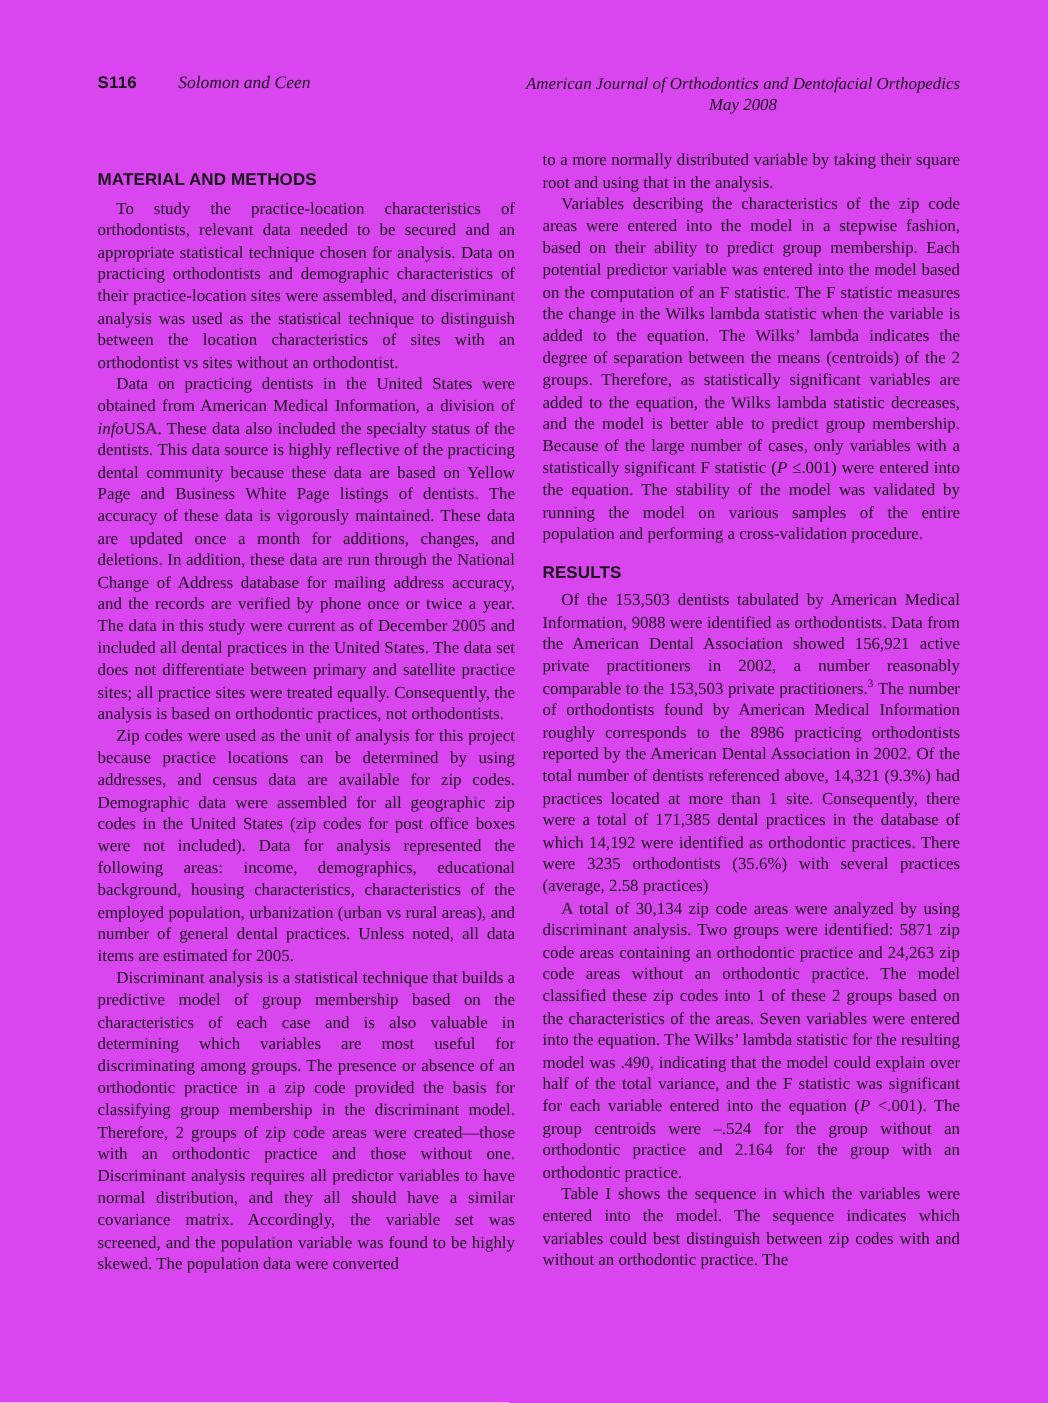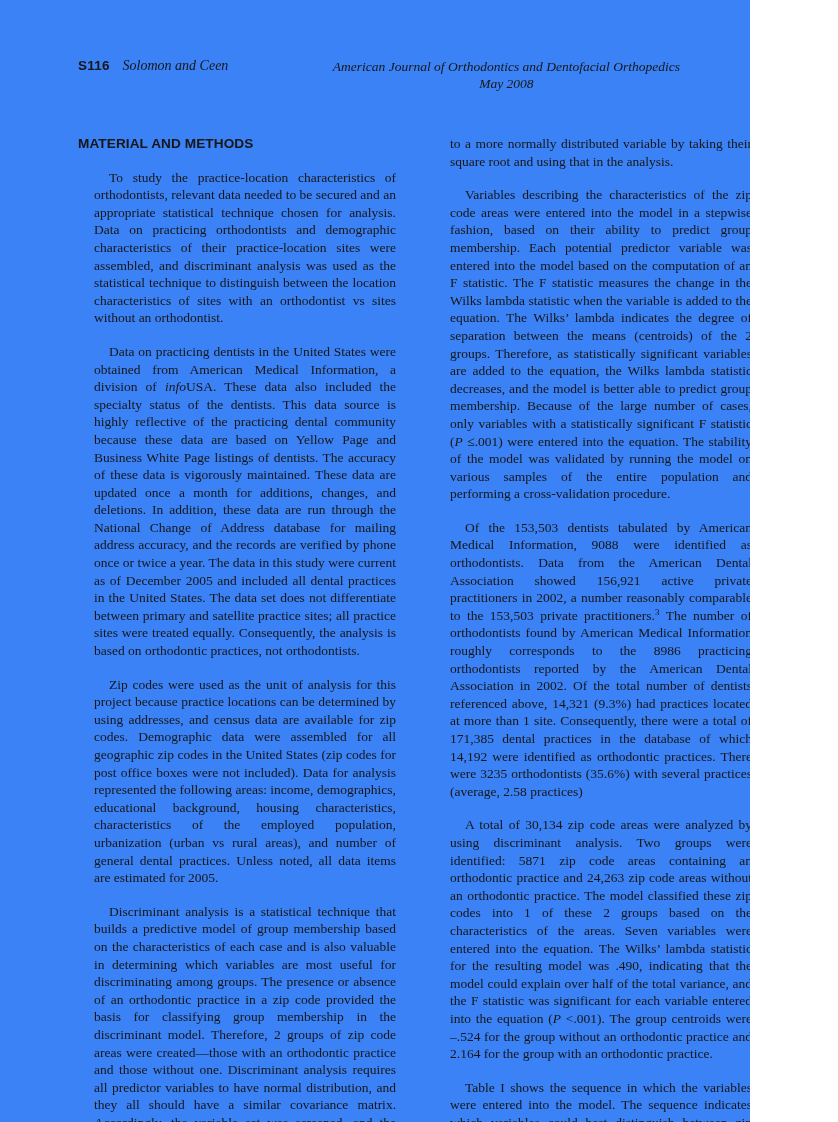--- a/index.html
+++ b/index.html
@@ -2,23 +2,23 @@
 <html><head>
 <meta charset="utf-8">
 <style>
   html, body {
     margin: 0;
     padding: 0;
     background: #ffffff;
   }
   .page {
     position: relative;
-    width: 750px;
+    width: 838px;
     height: 1122px;
-    background: #3b82f6;
+    background: #d946ef;
     color: #161616;
     font-family: "Liberation Serif", serif;
     overflow: hidden;
   }
   
   .page-header {
     position: absolute;
     left: 78px;
     right: 70px;
     top: 58px;
@@ -34,20 +34,21 @@
   }
   .page-num {
     font-family: "Liberation Sans", sans-serif;
     font-weight: bold;
     font-size: 13.5px;
     letter-spacing: 0.2px;
   }
   .authors {
     font-style: italic;
     font-size: 14px;
+    margin-left: 20px;
   }
   .header-right {
     text-align: center;
     font-style: italic;
     font-size: 13.5px;
     line-height: 17px;
   }
   
   .body-columns {
     position: absolute;
@@ -68,21 +69,21 @@
     font-weight: bold;
     font-size: 13.6px;
     letter-spacing: 0.1px;
     text-align: left;
     margin: 13px 0 5px 0;
   }
   .column > .section-heading:first-child {
     margin-top: 16px;
   }
   .para {
-    margin: 16px;
+    margin: 0;
     text-indent: 15px;
   }
   .para.noindent {
     text-indent: 0;
   }
   .para sup {
     font-size: 9px;
     line-height: 0;
   }
 </style>
@@ -106,19 +107,20 @@
     <div class="column" id="col-left">
         <h2 class="section-heading">MATERIAL AND METHODS</h2>
         <p class="para"><span>To study the practice-location characteristics of orthodontists, relevant data needed to be secured and an appropriate statistical technique chosen for analysis. Data on practicing orthodontists and demographic characteristics of their practice-location sites were assembled, and discriminant analysis was used as the statistical technique to distinguish between the location characteristics of sites with an orthodontist vs sites without an orthodontist.</span></p>
         <p class="para"><span>Data on practicing dentists in the United States were obtained from American Medical Information, a division of </span><i>info</i><span>USA. These data also included the specialty status of the dentists. This data source is highly reflective of the practicing dental community because these data are based on Yellow Page and Business White Page listings of dentists. The accuracy of these data is vigorously maintained. These data are updated once a month for additions, changes, and deletions. In addition, these data are run through the National Change of Address database for mailing address accuracy, and the records are verified by phone once or twice a year. The data in this study were current as of December 2005 and included all dental practices in the United States. The data set does not differentiate between primary and satellite practice sites; all practice sites were treated equally. Consequently, the analysis is based on orthodontic practices, not orthodontists.</span></p>
         <p class="para"><span>Zip codes were used as the unit of analysis for this project because practice locations can be determined by using addresses, and census data are available for zip codes. Demographic data were assembled for all geographic zip codes in the United States (zip codes for post office boxes were not included). Data for analysis represented the following areas: income, demographics, educational background, housing characteristics, characteristics of the employed population, urbanization (urban vs rural areas), and number of general dental practices. Unless noted, all data items are estimated for 2005.</span></p>
         <p class="para"><span>Discriminant analysis is a statistical technique that builds a predictive model of group membership based on the characteristics of each case and is also valuable in determining which variables are most useful for discriminating among groups. The presence or absence of an orthodontic practice in a zip code provided the basis for classifying group membership in the discriminant model. Therefore, 2 groups of zip code areas were created—those with an orthodontic practice and those without one. Discriminant analysis requires all predictor variables to have normal distribution, and they all should have a similar covariance matrix. Accordingly, the variable set was screened, and the population variable was found to be highly skewed. The population data were converted</span></p>
       </div>
     <div class="column" id="col-right">
         <p class="para noindent"><span>to a more normally distributed variable by taking their square root and using that in the analysis.</span></p>
         <p class="para"><span>Variables describing the characteristics of the zip code areas were entered into the model in a stepwise fashion, based on their ability to predict group membership. Each potential predictor variable was entered into the model based on the computation of an F statistic. The F statistic measures the change in the Wilks lambda statistic when the variable is added to the equation. The Wilks’ lambda indicates the degree of separation between the means (centroids) of the 2 groups. Therefore, as statistically significant variables are added to the equation, the Wilks lambda statistic decreases, and the model is better able to predict group membership. Because of the large number of cases, only variables with a statistically significant F statistic (</span><i>P</i><span> ≤.001) were entered into the equation. The stability of the model was validated by running the model on various samples of the entire population and performing a cross-validation procedure.</span></p>
+        <h2 class="section-heading">RESULTS</h2>
         <p class="para"><span>Of the 153,503 dentists tabulated by American Medical Information, 9088 were identified as orthodontists. Data from the American Dental Association showed 156,921 active private practitioners in 2002, a number reasonably comparable to the 153,503 private practitioners.</span><sup>3</sup><span> The number of orthodontists found by American Medical Information roughly corresponds to the 8986 practicing orthodontists reported by the American Dental Association in 2002. Of the total number of dentists referenced above, 14,321 (9.3%) had practices located at more than 1 site. Consequently, there were a total of 171,385 dental practices in the database of which 14,192 were identified as orthodontic practices. There were 3235 orthodontists (35.6%) with several practices (average, 2.58 practices)</span></p>
         <p class="para"><span>A total of 30,134 zip code areas were analyzed by using discriminant analysis. Two groups were identified: 5871 zip code areas containing an orthodontic practice and 24,263 zip code areas without an orthodontic practice. The model classified these zip codes into 1 of these 2 groups based on the characteristics of the areas. Seven variables were entered into the equation. The Wilks’ lambda statistic for the resulting model was .490, indicating that the model could explain over half of the total variance, and the F statistic was significant for each variable entered into the equation (</span><i>P</i><span> &lt;.001). The group centroids were –.524 for the group without an orthodontic practice and 2.164 for the group with an orthodontic practice.</span></p>
         <p class="para"><span>Table I shows the sequence in which the variables were entered into the model. The sequence indicates which variables could best distinguish between zip codes with and without an orthodontic practice. The</span></p>
       </div>
   </main>
 
 </div>
 
 </body></html>

